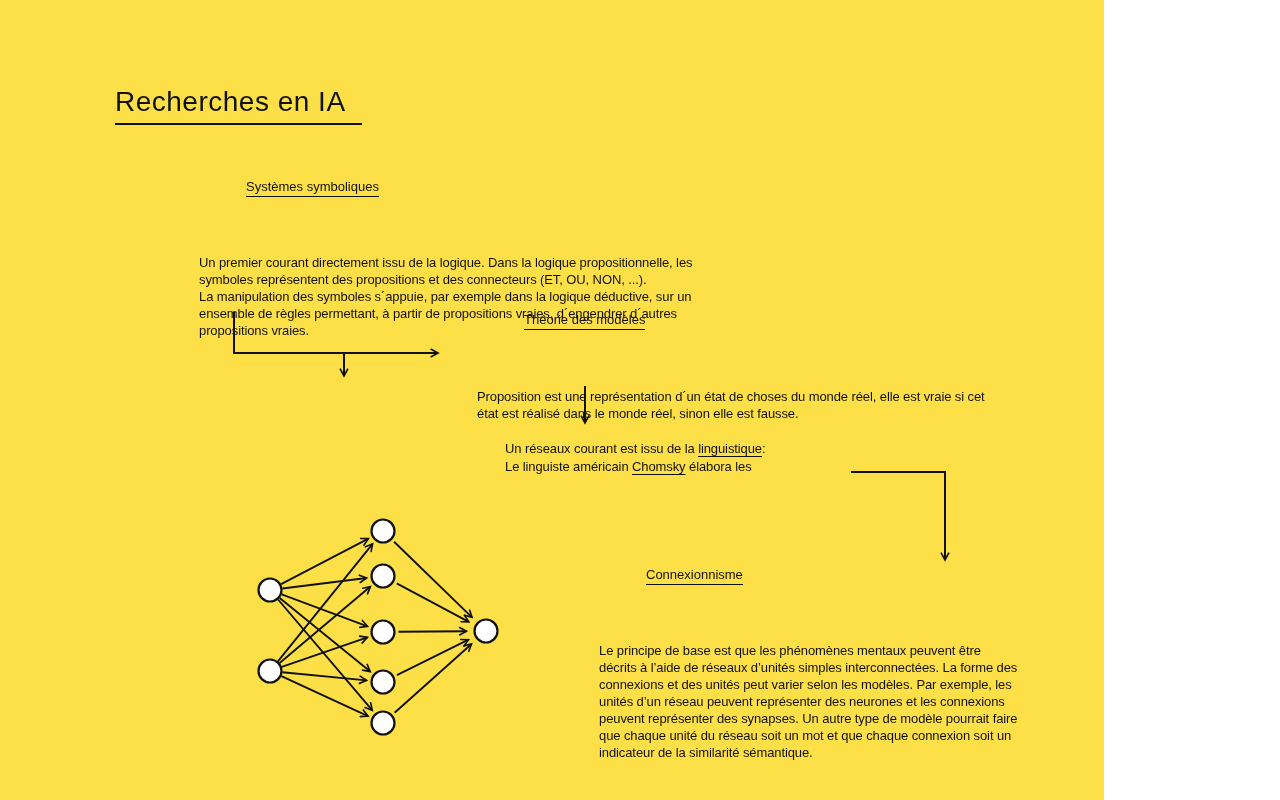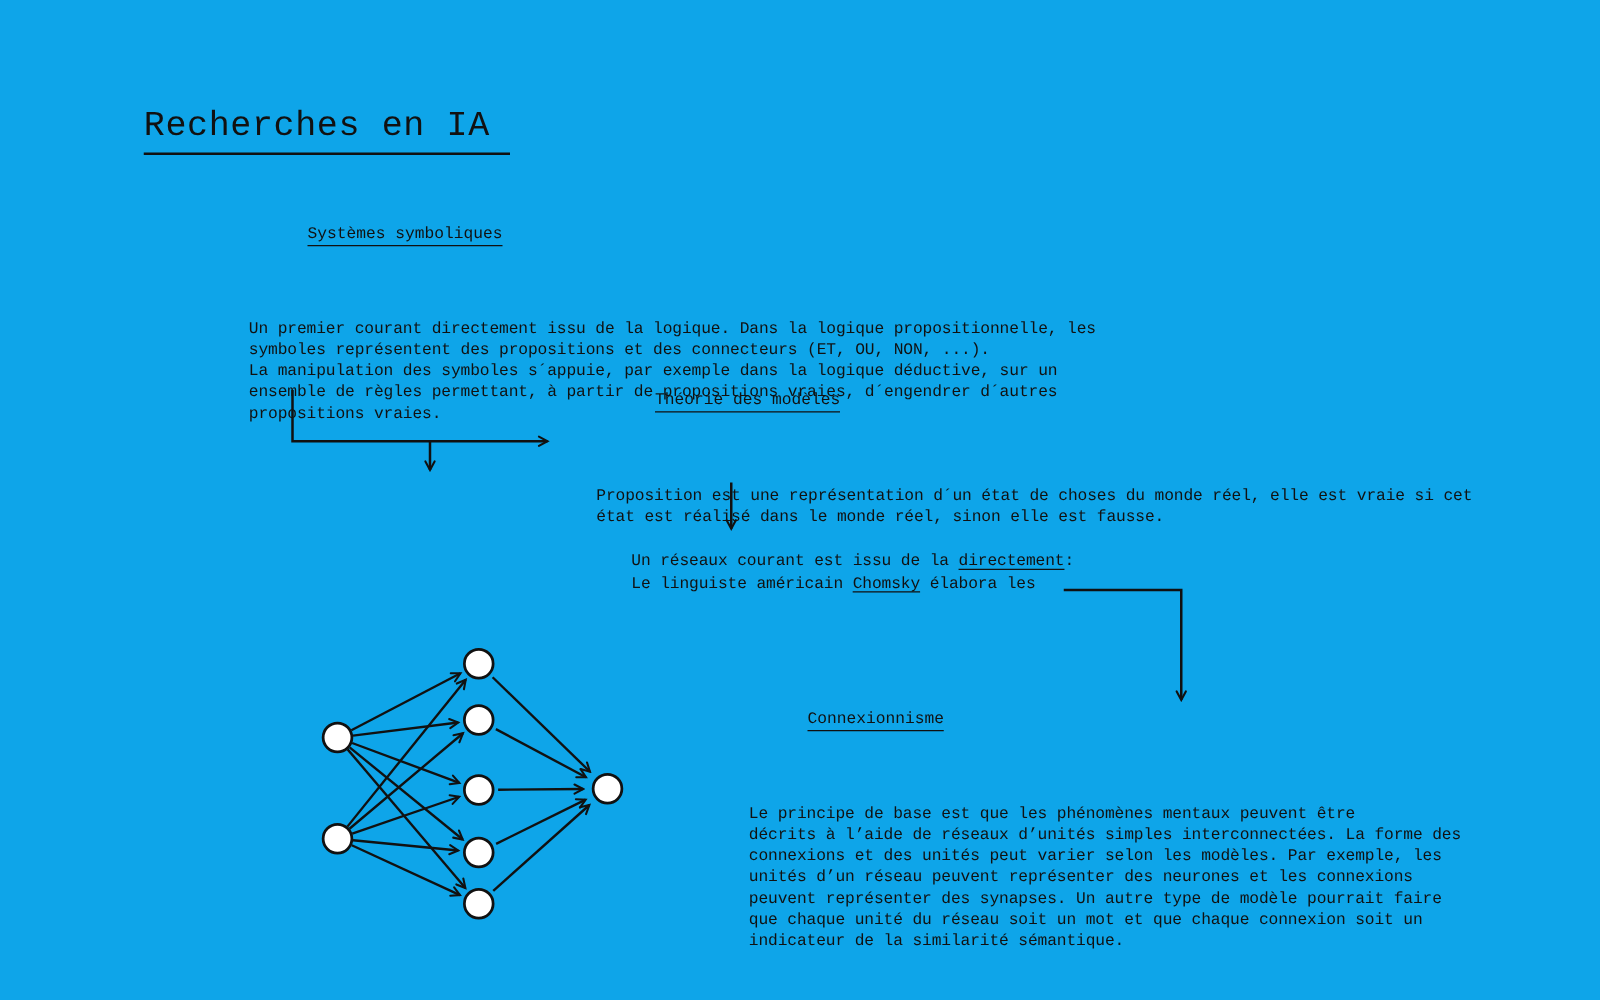--- a/index.html
+++ b/index.html
@@ -2,25 +2,25 @@
 <html><head>
 <meta charset="utf-8">
 <style>
   html, body {
     margin: 0;
     padding: 0;
     background: #ffffff;
   }
   #canvas {
     position: relative;
-    width: 1280px;
+    width: 1104px;
     height: 800px;
-    background: #0ea5e9;
+    background: #fde047;
     overflow: hidden;
-    font-family: Liberation Mono, monospace;
+    font-family: Liberation Sans, sans-serif;
     color: #111111;
   }
   .abs { position: absolute; }
 
   .page-title {
     left: 115px;
     top: 86px;
     font-size: 28px;
     font-weight: 400;
     letter-spacing: 0.5px;
@@ -92,21 +92,21 @@
 La manipulation des symboles s´appuie, par exemple dans la logique déductive, sur un
 ensemble de règles permettant, à partir de propositions vraies, d´engendrer d´autres
 propositions vraies.</div>
 
   <div class="abs heading h-models"><span class="u-head">Théorie des modèles</span></div>
   <div class="abs para p-models">Proposition est une représentation d´un état de choses du monde réel, elle est vraie si cet
 état est réalisé dans le monde réel, sinon elle est fausse.</div>
 
 
   <div class="abs b-linguistics">
-    <div class="line"><span>Un réseaux courant est issu de la </span><span class="inline-u">directement</span><span>:</span></div>
+    <div class="line"><span>Un réseaux courant est issu de la </span><span class="inline-u">linguistique</span><span>:</span></div>
     <div class="line"><span>Le linguiste américain </span><span class="inline-u">Chomsky</span><span> élabora les</span></div>
   </div>
 
   <div class="abs heading h-connectionism"><span class="u-head">Connexionnisme</span></div>
   <div class="abs para p-connectionism">Le principe de base est que les phénomènes mentaux peuvent être
 décrits à l’aide de réseaux d’unités simples interconnectées. La forme des
 connexions et des unités peut varier selon les modèles. Par exemple, les
 unités d’un réseau peuvent représenter des neurones et les connexions
 peuvent représenter des synapses. Un autre type de modèle pourrait faire
 que chaque unité du réseau soit un mot et que chaque connexion soit un

